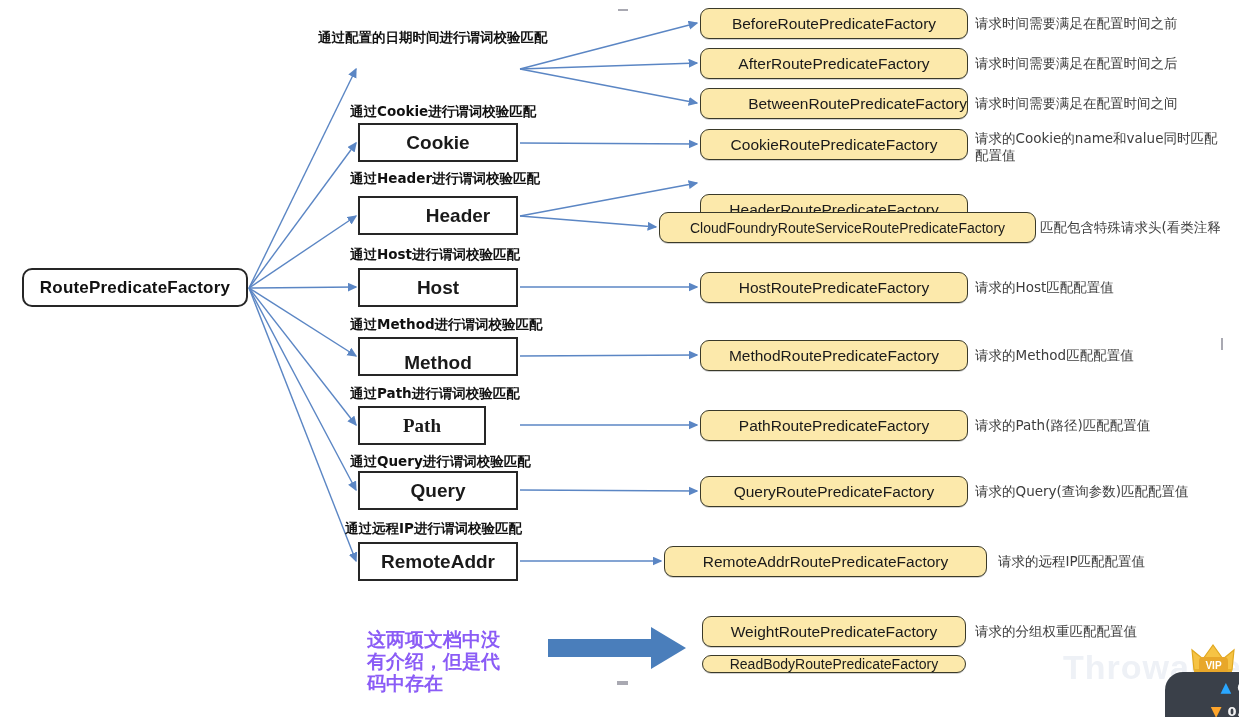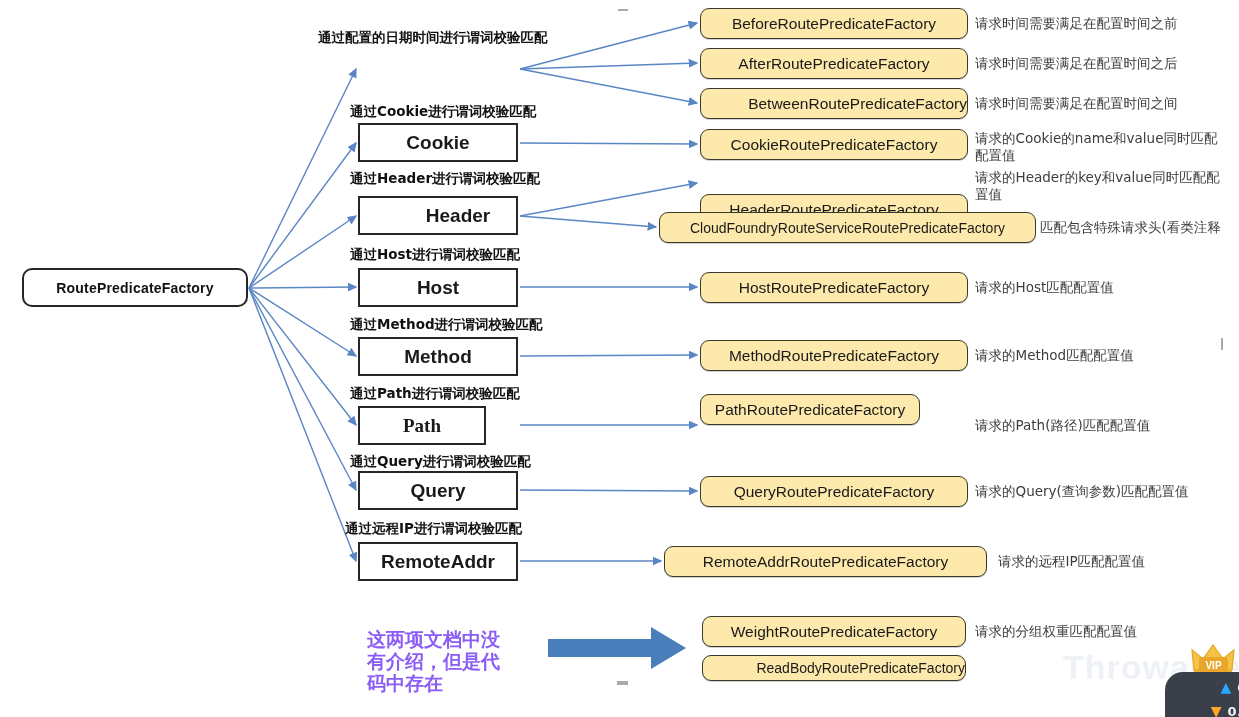--- a/index.html
+++ b/index.html
@@ -19,21 +19,21 @@
     box-sizing:border-box;
     display:flex;align-items:center;justify-content:center;
     text-align:center;
     white-space:nowrap;
   }
   .root-node{
     background:#ffffff;
     border:2px solid #262626;
     border-radius:10px;
     font-weight:bold;
-    font-size:14px;
+    font-size:17px;
     color:#111;
     letter-spacing:.2px;
   }
   .mid-node{
     background:#ffffff;
     border:2px solid #262626;
     border-radius:0;
     font-size:19px;
     color:#1a1a1a;
     font-weight:600;
@@ -169,21 +169,21 @@
 
   <div class="node mid-node" style="left:358px;top:123px;width:160px;height:39px;">
     <span>Cookie</span>
   </div>
   <div class="node mid-node" style="left:358px;top:196px;width:160px;height:39px;padding-left:40px;">
     <span>Header</span>
   </div>
   <div class="node mid-node" style="left:358px;top:268px;width:160px;height:39px;">
     <span>Host</span>
   </div>
-  <div class="node mid-node" style="left:358px;top:337px;width:160px;height:39px;">
+  <div class="node mid-node" style="left:358px;top:337px;width:160px;height:39px;align-items:flex-end;">
     <span>Method</span>
   </div>
   <div class="node mid-node" style="left:358px;top:406px;width:128px;height:39px;font-family:Liberation Serif, serif;">
     <span>Path</span>
   </div>
   <div class="node mid-node" style="left:358px;top:471px;width:160px;height:39px;">
     <span>Query</span>
   </div>
   <div class="node mid-node" style="left:358px;top:542px;width:160px;height:39px;">
     <span>RemoteAddr</span>
@@ -205,58 +205,57 @@
   <div class="annot" style="left:975px;top:95px;">请求时间需要满足在配置时间之间</div>
 
   <div class="node leaf-node" style="left:700px;top:129px;width:268px;height:31px;">
     <span>CookieRoutePredicateFactory</span>
   </div>
   <div class="annot w2" style="left:975px;top:130px;">请求的Cookie的name和value同时匹配配置值</div>
 
   <div class="node leaf-node" style="left:700px;top:168px;width:268px;height:31px;margin-top:26px;">
     <span>HeaderRoutePredicateFactory</span>
   </div>
-  <div class="annot w2" style="left:975px;top:169px;">请求的Header的key和value同时匹配配置值</div>
 
   <div class="node leaf-node small" style="left:659px;top:212px;width:377px;height:31px;">
     <span>CloudFoundryRouteServiceRoutePredicateFactory</span>
   </div>
   <div class="annot" style="left:1040px;top:219px;">匹配包含特殊请求头(看类注释</div>
 
   <div class="node leaf-node" style="left:700px;top:272px;width:268px;height:31px;">
     <span>HostRoutePredicateFactory</span>
   </div>
   <div class="annot" style="left:975px;top:279px;">请求的Host匹配配置值</div>
 
   <div class="node leaf-node" style="left:700px;top:340px;width:268px;height:31px;">
     <span>MethodRoutePredicateFactory</span>
   </div>
   <div class="annot" style="left:975px;top:347px;text-align:right;">请求的Method匹配配置值</div>
 
-  <div class="node leaf-node" style="left:700px;top:394px;width:220px;height:31px;text-align:center;">
+  <div class="node leaf-node" style="left:700px;top:410px;width:268px;height:31px;text-align:center;">
     <span>PathRoutePredicateFactory</span>
   </div>
   <div class="annot" style="left:975px;top:417px;">请求的Path(路径)匹配配置值</div>
 
   <div class="node leaf-node" style="left:700px;top:476px;width:268px;height:31px;">
     <span>QueryRoutePredicateFactory</span>
   </div>
   <div class="annot" style="left:975px;top:483px;">请求的Query(查询参数)匹配配置值</div>
 
   <div class="node leaf-node" style="left:664px;top:546px;width:323px;height:31px;">
     <span>RemoteAddrRoutePredicateFactory</span>
   </div>
   <div class="annot" style="left:998px;top:553px;">请求的远程IP匹配配置值</div>
 
   <div class="node leaf-node" style="left:702px;top:616px;width:264px;height:31px;">
     <span>WeightRoutePredicateFactory</span>
   </div>
   <div class="annot" style="left:975px;top:623px;">请求的分组权重匹配配置值</div>
 
-  <div class="node leaf-node small" style="left:702px;top:655px;width:264px;height:26px;justify-content:flex-end;">
+  <div class="node leaf-node small" style="left:702px;top:655px;width:264px;height:18px;">
     <span>ReadBodyRoutePredicateFactory</span>
   </div>
 
   <div class="note-text" style="left:367px;top:628px;">这两项文档中没有介绍，但是代码中存在</div>
 
   <div class="tick" style="left:618px;top:9px;width:10px;height:2px;"></div>
   <div class="tick" style="left:1221px;top:338px;width:2px;height:12px;"></div>
   <div class="tick" style="left:617px;top:681px;width:11px;height:4px;"></div>
 
   <div class="watermark" style="left:1063px;top:648px;">Throwable</div>

